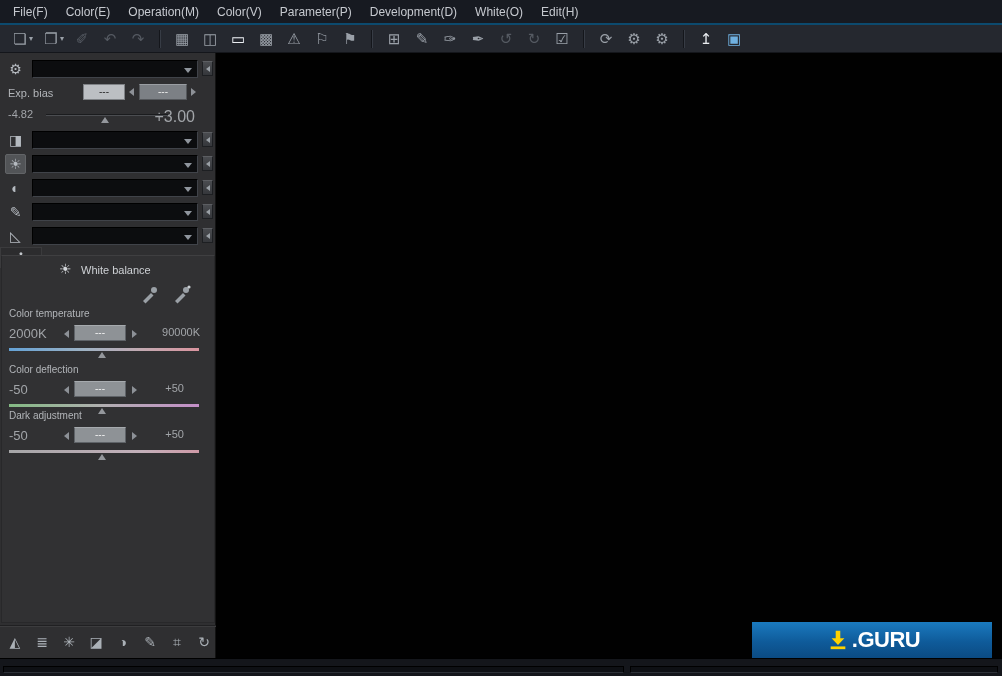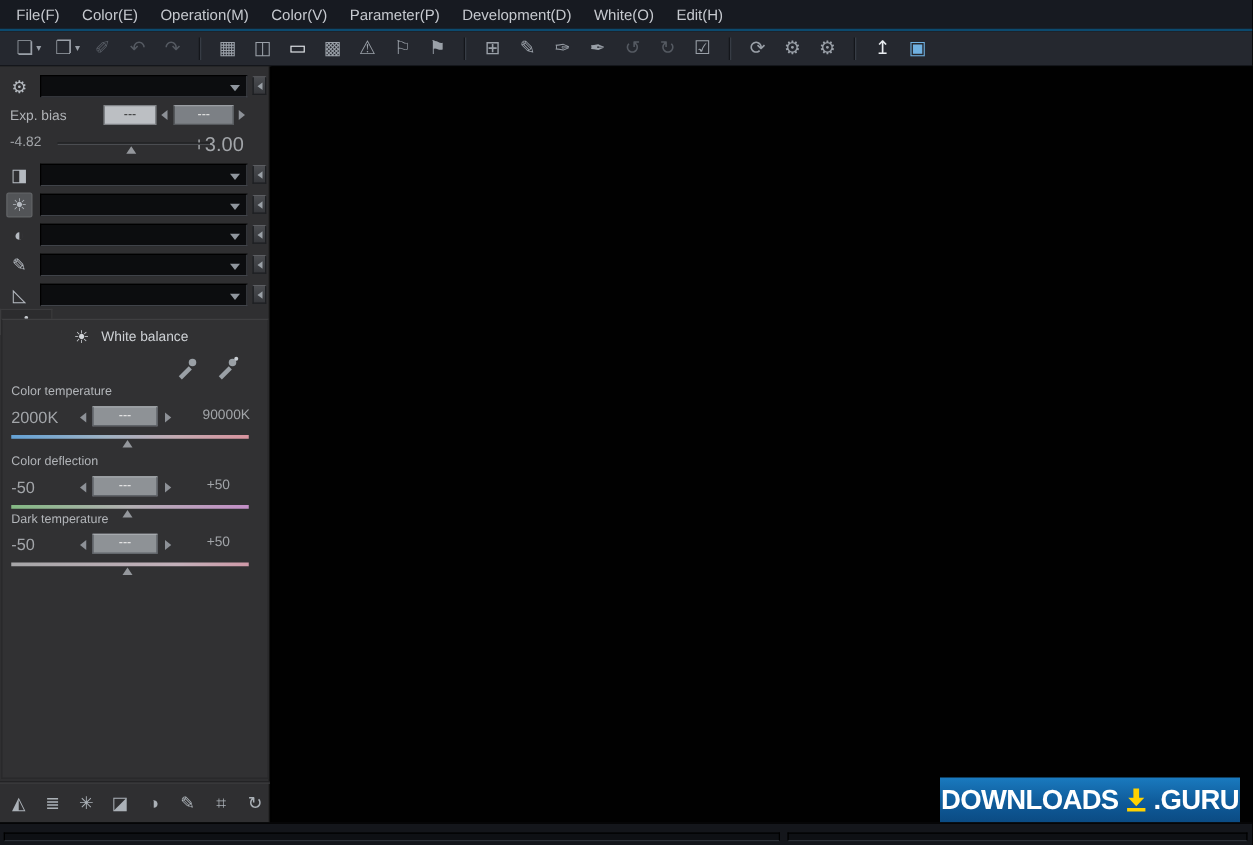--- a/index.html
+++ b/index.html
@@ -272,21 +272,21 @@
         <span class="grp-min">-50</span>
         <span class="spin l grp-spin-l" style="position:absolute;"></span>
         <div class="valbox">---</div>
         <span class="spin r grp-spin-r" style="position:absolute;"></span>
         <span class="grp-max max-50">+50</span>
         <div class="track grad-defl"></div>
         <div class="tri-up grp-marker"></div>
       </div>
 
       <div class="wb-group grp-da">
-        <span class="grp-label">Dark temperature</span>
+        <span class="grp-label">Dark adjustment</span>
         <span class="grp-min">-50</span>
         <span class="spin l grp-spin-l" style="position:absolute;"></span>
         <div class="valbox">---</div>
         <span class="spin r grp-spin-r" style="position:absolute;"></span>
         <span class="grp-max max-50">+50</span>
         <div class="track grad-dark"></div>
         <div class="tri-up grp-marker"></div>
       </div>
     </div>
 
@@ -299,21 +299,20 @@
       <span class="bt-icon">◑</span>
       <span class="bt-icon">✎</span>
       <span class="bt-icon">⌗</span>
       <span class="bt-icon">↻</span>
     </div>
   </div>
 
   <div class="canvas"></div>
 
   <div class="watermark">
-    <span class="wm-text">DOWNLOADS</span>
     <svg class="wm-icon" width="22" height="22" viewBox="0 0 24 24">
       <path d="M9.5 2h5v8h4.5L12 17.5 5 10h4.5z" fill="#ffd200"></path>
       <path d="M4 19h16v3H4z" fill="#ffd200"></path>
     </svg>
     <span class="wm-text">.GURU</span>
   </div>
 
   <div class="statusbar">
     <div class="strip strip-l"></div>
     <div class="strip strip-r"></div>

